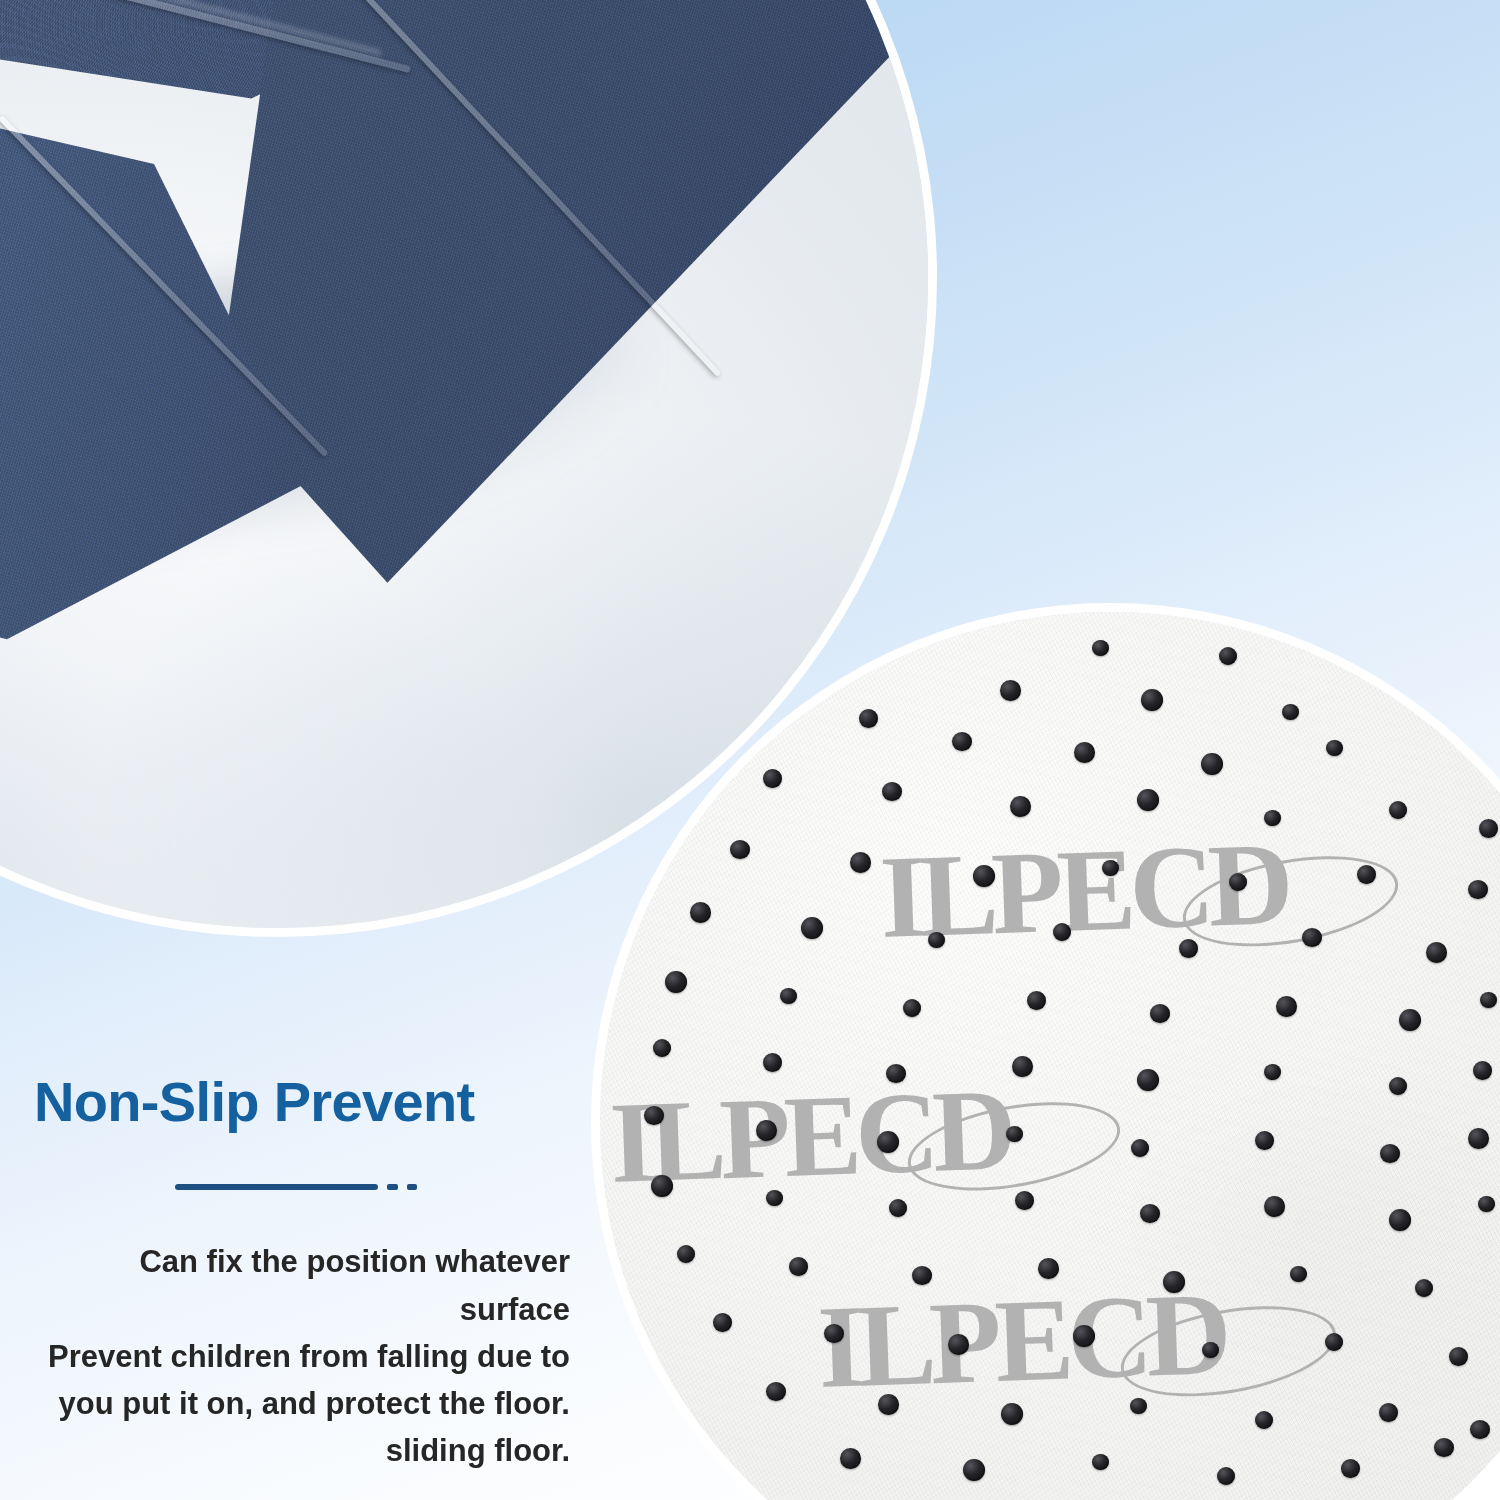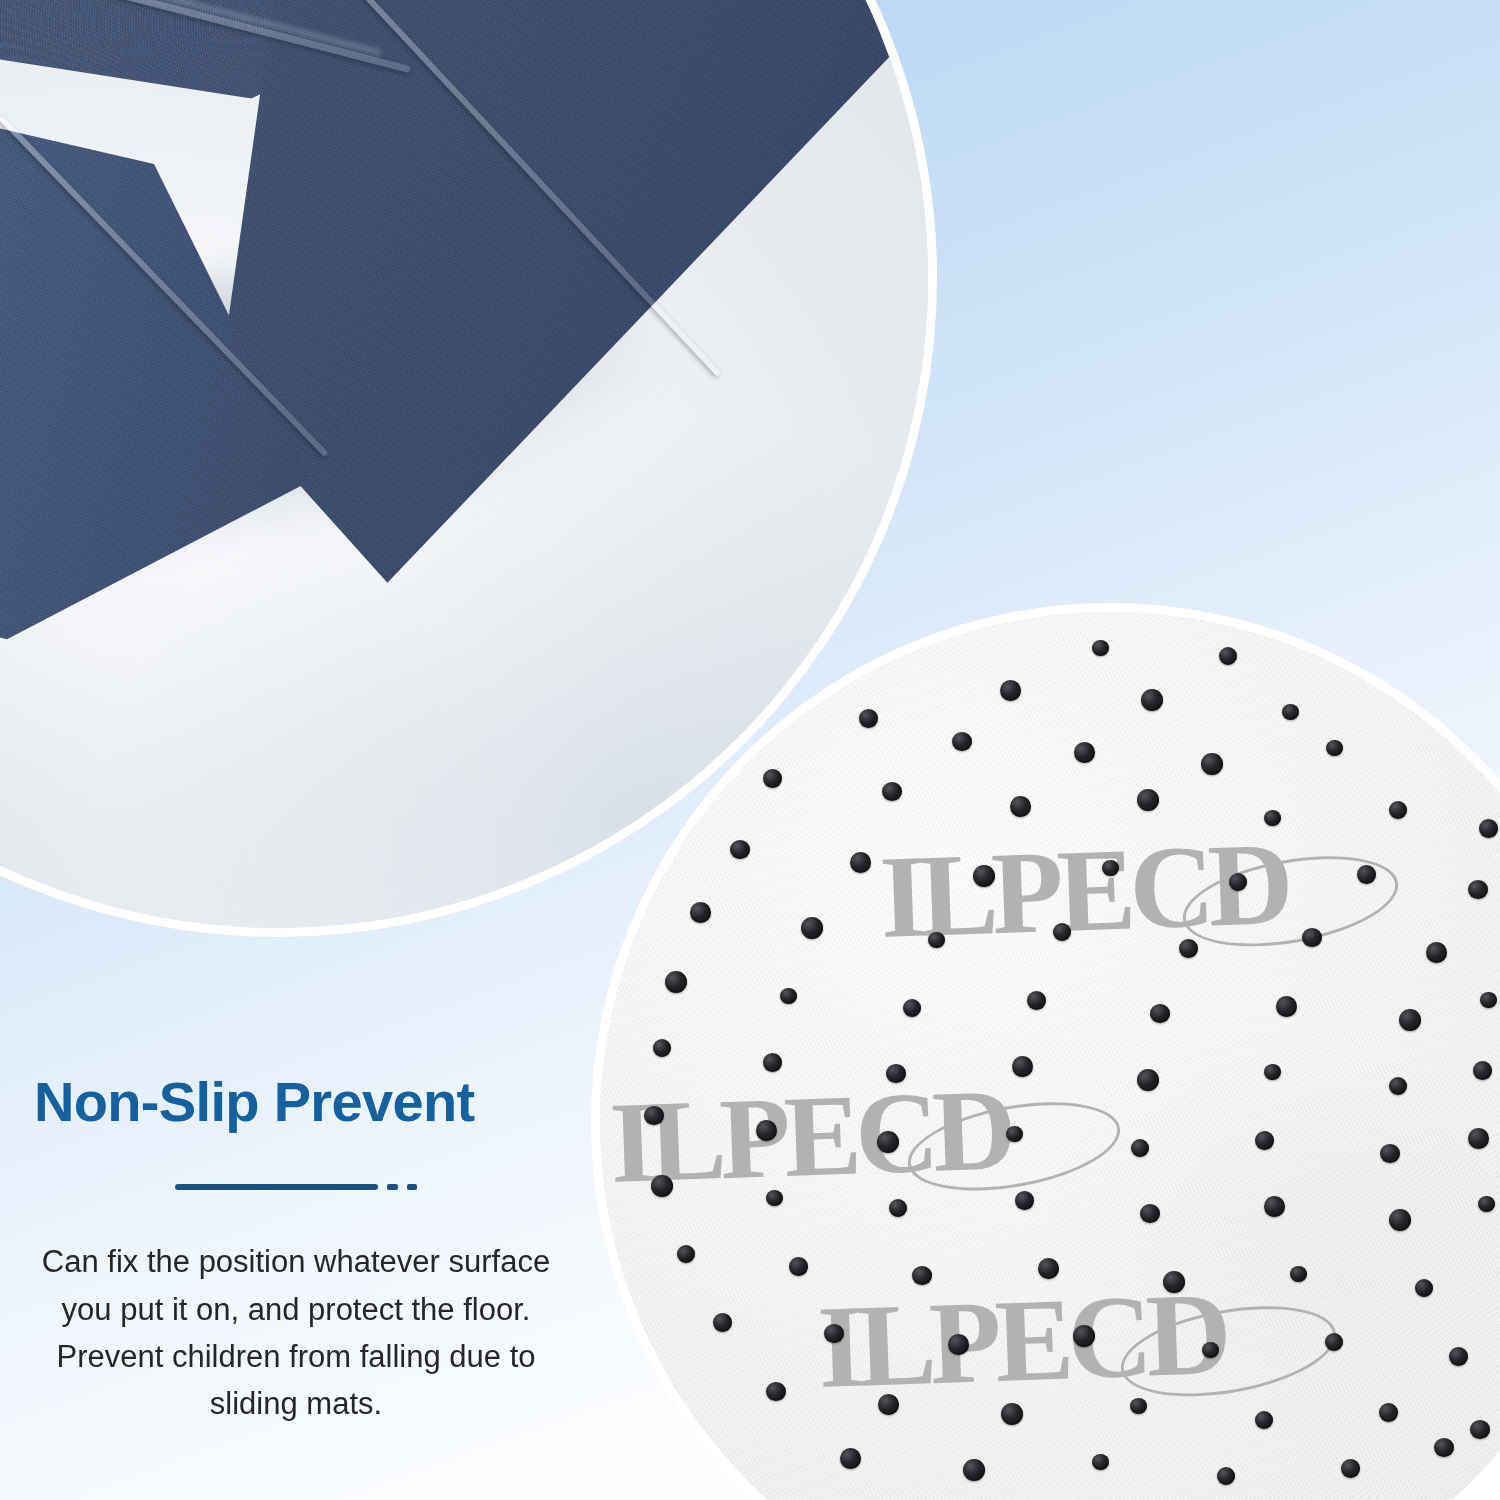--- a/index.html
+++ b/index.html
@@ -207,22 +207,22 @@
     gap:9px;
   }
   .divider-line { width:203px; height:6px; background:#1d4f82; border-radius:3px; }
   .divider-dash { width:11px; height:6px; background:#1d4f82; border-radius:2px; }
   .divider-dash.small { width:10px; }
 
   .body-text {
     color:#262626;
     font-size:31px;
     line-height:1.52;
-    font-weight:400;
-    text-align:center;
+    font-weight:700;
+    text-align:right;
   }
   .body-text .ln { display:block; }
 </style>
 </head>
 <body>
 
 <div id="stage">
 
   <div class="photo-top">
     <div class="backdrop-shade"></div>
@@ -344,19 +344,19 @@
 
   <div class="block-bottom">
     <div class="heading-bottom">Non-Slip Prevent</div>
     <div class="divider-row">
       <span class="divider-line"></span>
       <span class="divider-dash"></span>
       <span class="divider-dash small"></span>
     </div>
     <div class="body-text" id="bottom-body">
         <span class="ln">Can fix the position whatever surface</span>
+        <span class="ln">Prevent children from falling due to</span>
         <span class="ln">you put it on, and protect the floor.</span>
-        <span class="ln">Prevent children from falling due to</span>
-        <span class="ln">sliding mats.</span>
+        <span class="ln">sliding floor.</span>
       </div>
   </div>
 
 </div>
 
 </body></html>

